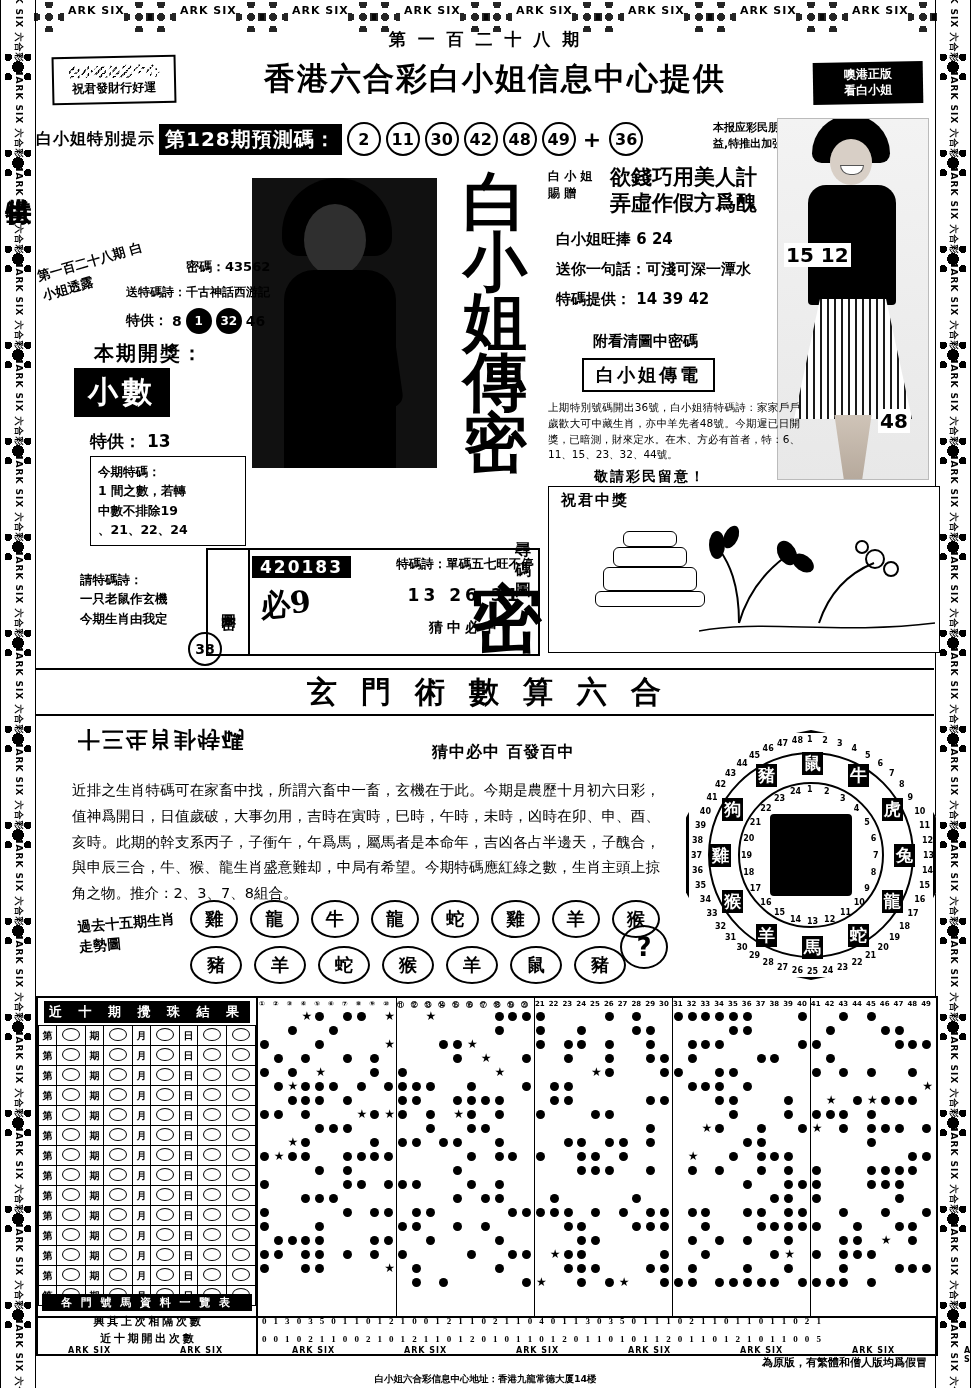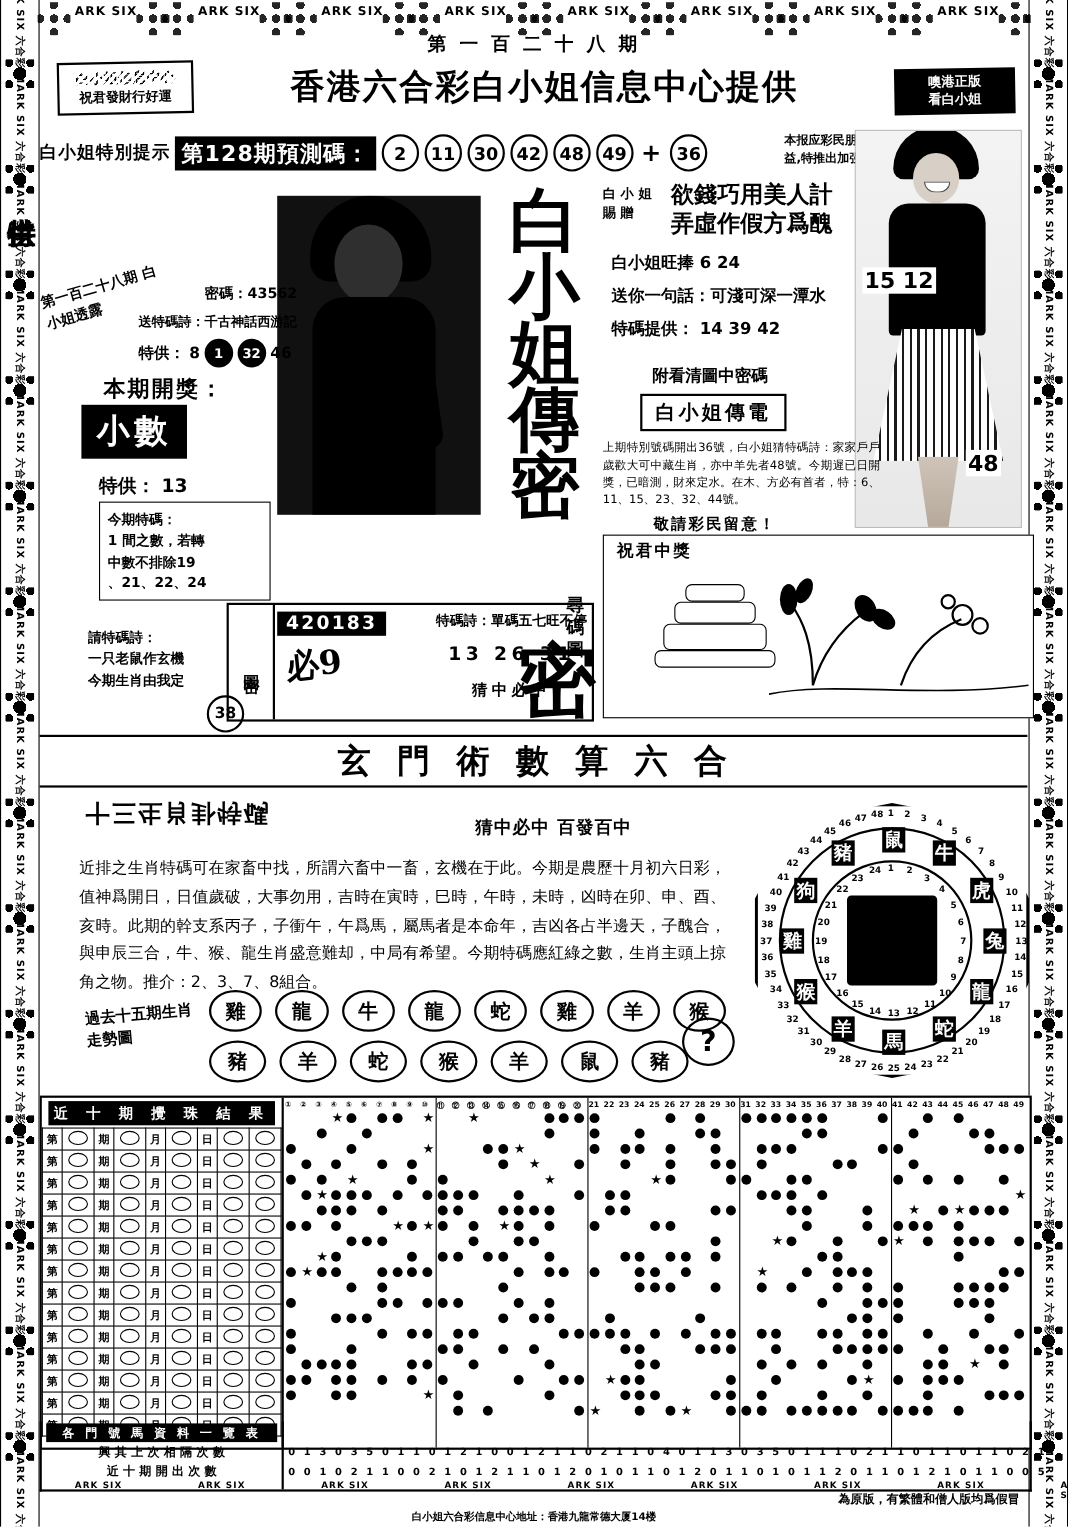--- a/index.html
+++ b/index.html
@@ -385,21 +385,21 @@
   .hdr{
     position:absolute;top:2px;font-size:7px;font-weight:bold;
   }
   .dot{position:absolute;width:9px;height:9px;background:#000;border-radius:50%;}
   .star{position:absolute;font-size:12px;line-height:9px;}
   .vsep{position:absolute;top:0;bottom:0;width:1px;background:#000;}
 
   
   .bottomtab{
     position:absolute;left:36px;top:1292px;width:898px;height:62px;
-    border:2px solid #000;border-top:none;
+    border:2px solid #000;border-top:none;font-family:Liberation Serif, serif;
   }
   .bt-left{
     position:absolute;left:0;top:0;width:218px;height:100%;border-right:2px solid #000;
   }
   .bt-title{
     margin:2px 4px;background:#000;color:#fff;text-align:center;
     font-size:11px;font-weight:bold;letter-spacing:3px;padding:1px 0;
   }
   .bt-l2{font-size:11px;font-weight:bold;text-align:center;line-height:1.5;}
   .bt-right{position:absolute;left:220px;top:0;right:0;height:100%;font-size:9px;}

